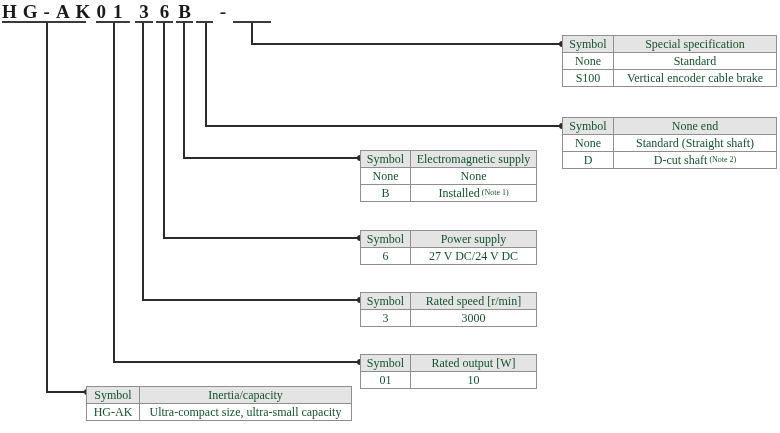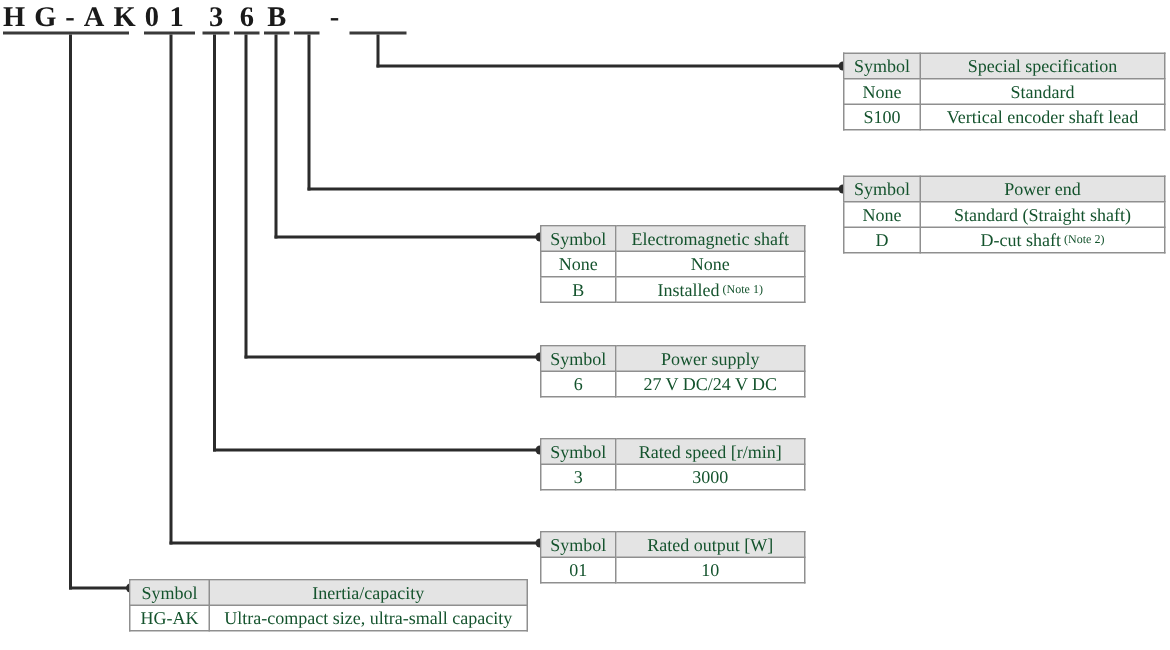--- a/index.html
+++ b/index.html
@@ -92,47 +92,47 @@
           <th class="c1">Special specification</th>
         </tr>
       </thead>
       <tbody>
         <tr>
           <td class="c0">None</td>
           <td class="c1">Standard</td>
         </tr>
         <tr>
           <td class="c0">S100</td>
-          <td class="c1">Vertical encoder shaft lead</td>
+          <td class="c1">Vertical encoder cable brake</td>
         </tr>
       </tbody>
     </table>
   <table class="spec rgt" style="left:562px;top:117px;">
       <thead>
         <tr>
           <th class="c0">Symbol</th>
-          <th class="c1">Power end</th>
+          <th class="c1">None end</th>
         </tr>
       </thead>
       <tbody>
         <tr>
           <td class="c0">None</td>
           <td class="c1">Standard (Straight shaft)</td>
         </tr>
         <tr>
           <td class="c0">D</td>
           <td class="c1">D-cut shaft<sup class="note"> (Note 2)</sup></td>
         </tr>
       </tbody>
     </table>
   <table class="spec mid" style="left:360px;top:150px;">
       <thead>
         <tr>
           <th class="c0">Symbol</th>
-          <th class="c1">Electromagnetic shaft</th>
+          <th class="c1">Electromagnetic supply</th>
         </tr>
       </thead>
       <tbody>
         <tr>
           <td class="c0">None</td>
           <td class="c1">None</td>
         </tr>
         <tr>
           <td class="c0">B</td>
           <td class="c1">Installed<sup class="note"> (Note 1)</sup></td>

